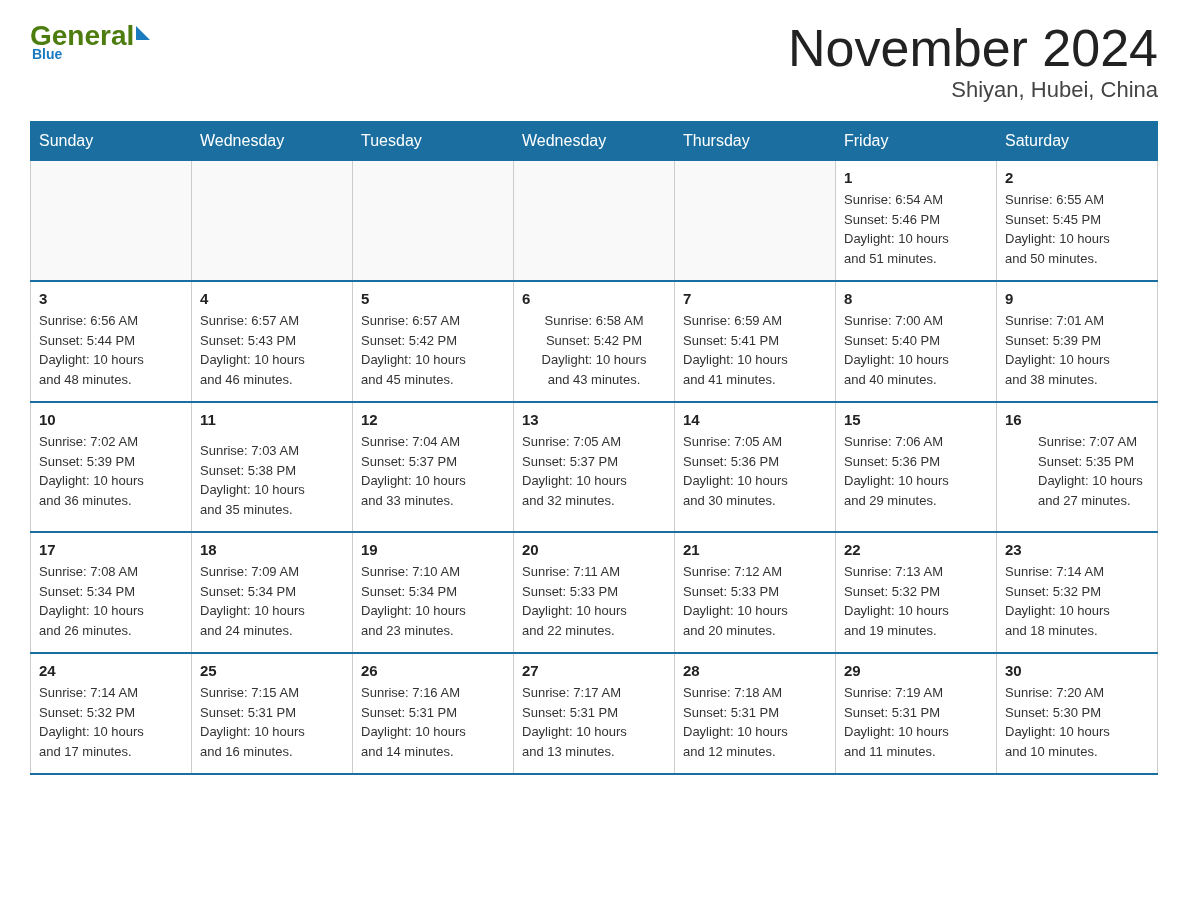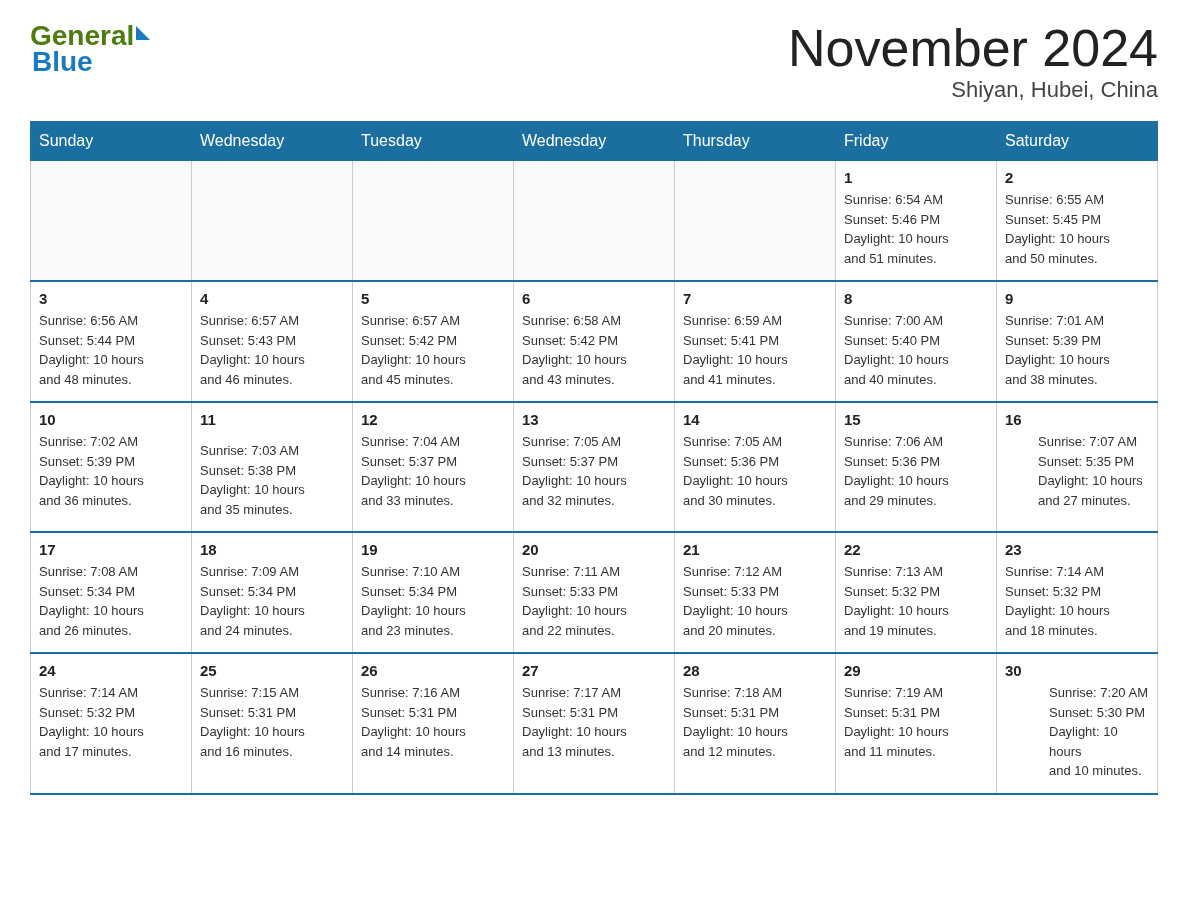--- a/index.html
+++ b/index.html
@@ -33,21 +33,21 @@
       width: 0;
       height: 0;
       border-left: 14px solid #1a7abf;
       border-top: 14px solid transparent;
       border-bottom: 0px solid transparent;
       display: inline-block;
       margin-left: 2px;
       margin-bottom: 6px;
     }
     .logo-underline {
-      font-size: 28px;
+      font-size: 14px;
       color: #1a7abf;
       font-weight: bold;
       margin-top: -6px;
       margin-left: 2px;
     }
     .title-area {
       text-align: right;
     }
     .main-title {
       font-size: 52px;
@@ -175,21 +175,21 @@
         </td>
         <td>
           <div class="day-number">5</div>
           <div class="day-info" style="white-space: pre-line;">Sunrise: 6:57 AM
 Sunset: 5:42 PM
 Daylight: 10 hours
 and 45 minutes.</div>
         </td>
         <td>
           <div class="day-number">6</div>
-          <div class="day-info" style="white-space: pre-line;">Sunrise: 6:58 AM
+          <div class="day-info" style="white-space: pre-line; text-align: center;">Sunrise: 6:58 AM
 Sunset: 5:42 PM
 Daylight: 10 hours
 and 43 minutes.</div>
         </td>
         <td>
           <div class="day-number">7</div>
           <div class="day-info" style="white-space: pre-line;">Sunrise: 6:59 AM
 Sunset: 5:41 PM
 Daylight: 10 hours
 and 41 minutes.</div>
@@ -349,20 +349,20 @@
         </td>
         <td>
           <div class="day-number">29</div>
           <div class="day-info" style="white-space: pre-line;">Sunrise: 7:19 AM
 Sunset: 5:31 PM
 Daylight: 10 hours
 and 11 minutes.</div>
         </td>
         <td>
           <div class="day-number">30</div>
-          <div class="day-info" style="white-space: pre-line; margin-left: 44px;">Sunrise: 7:20 AM
+          <div class="day-info" style="white-space: pre-line;">Sunrise: 7:20 AM
 Sunset: 5:30 PM
 Daylight: 10 hours
 and 10 minutes.</div>
         </td>
       </tr>
     </tbody>
 </table>
 
 </body></html>

